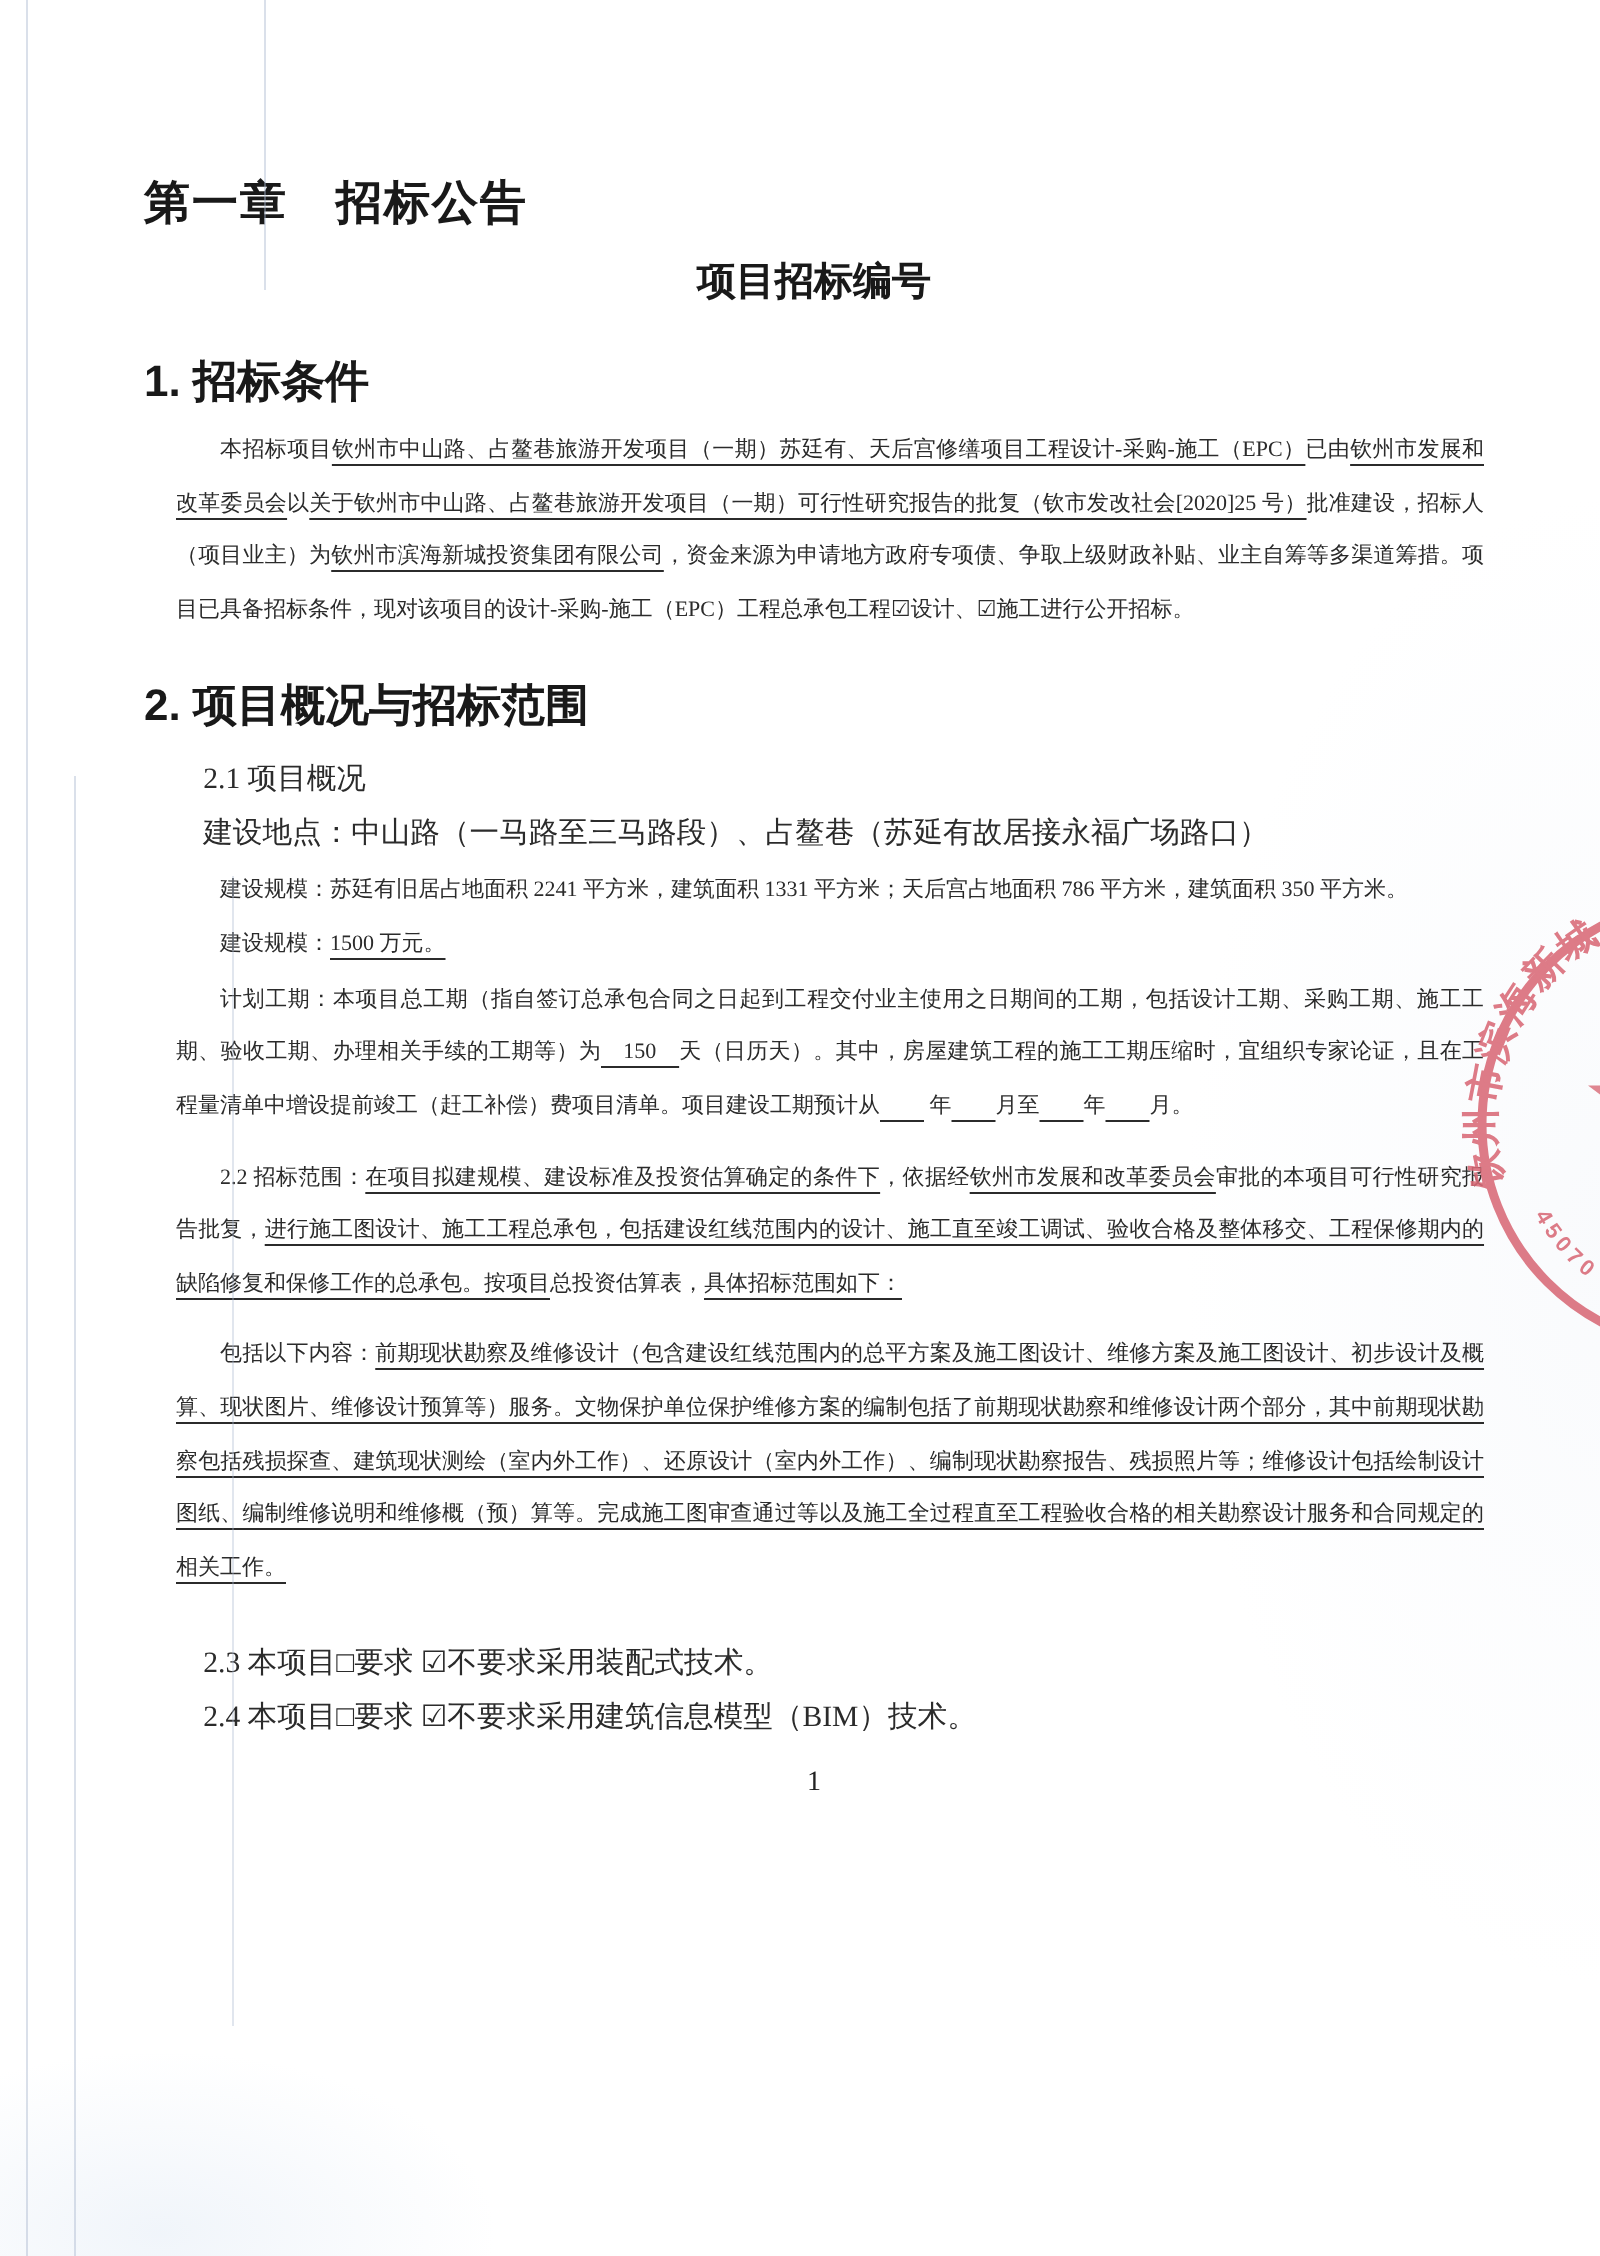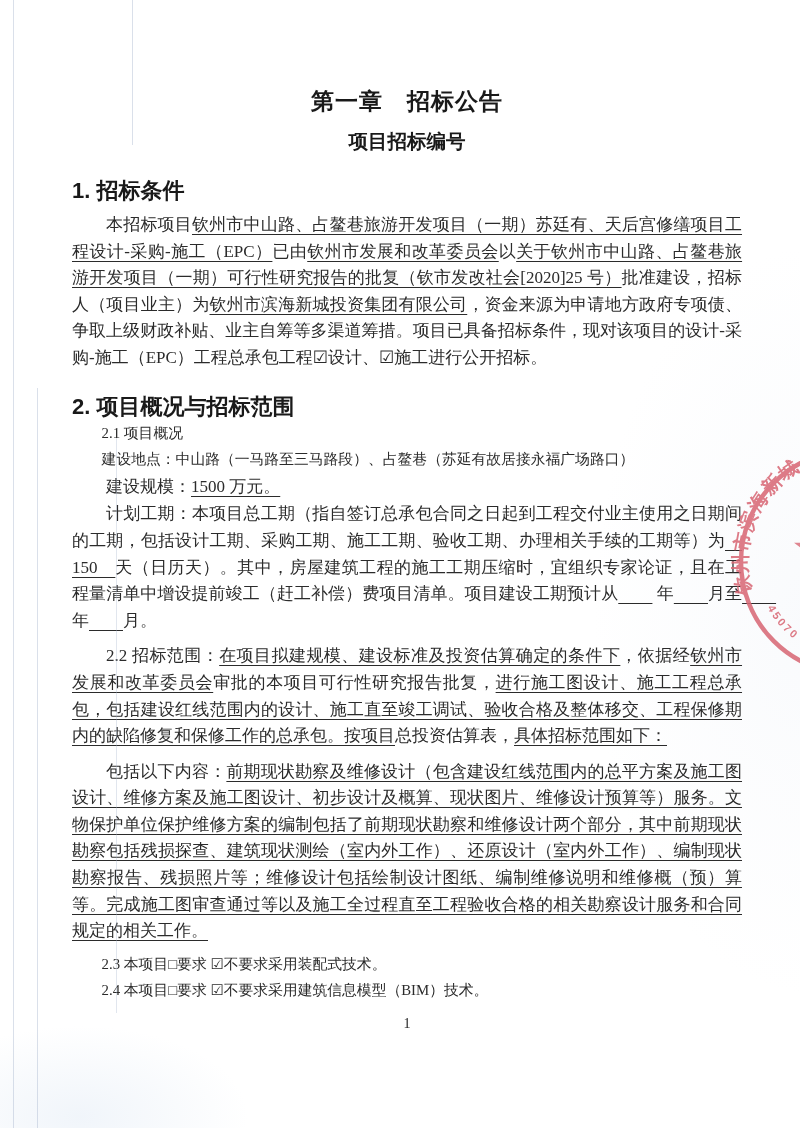--- a/index.html
+++ b/index.html
@@ -19,45 +19,45 @@
     overflow:hidden;
   }
   
   .scanline{position:absolute;width:1px;background:rgba(168,182,206,0.42);pointer-events:none;}
   .sl-a{left:13px;top:0;height:1128px;}
   .sl-b{left:37px;top:388px;height:740px;}
   .sl-c{left:116px;top:438px;height:575px;background:rgba(168,182,206,0.34);}
   .sl-d{left:132px;top:0;height:145px;}
 
   .doc-title{
-    margin:86px 0 0 0;text-align:center;
+    margin:86px 0 0 0;
     font-family:"Liberation Sans","DejaVu Sans",sans-serif;
     font-size:23px;font-weight:700;color:#191919;line-height:30px;letter-spacing:1px;
   }
   .doc-subtitle{
     margin-top:11px;text-align:center;
     font-family:"Liberation Sans","DejaVu Sans",sans-serif;
     font-size:19.5px;font-weight:700;color:#191919;line-height:29px;
   }
   .sec-heading{
     margin:23px 0 0 0;
     font-family:"Liberation Sans","DejaVu Sans",sans-serif;
     font-size:22px;font-weight:700;color:#191919;line-height:24px;
   }
   .para{
-    margin:9px 0 0 0;
-    font-size:17px;line-height:26.6px;
+    margin:9px 0 0 16px;
+    font-size:11px;line-height:26.6px;
     text-align:justify;text-justify:inter-ideograph;
     text-indent:2em;
   }
   .tight{margin-top:1px;}
   .line{
     font-size:14.8px;line-height:26.6px;padding-left:2em;
   }
-  .group-top{margin-top:1px;}
+  .group-top{margin-top:12px;}
   .u{text-decoration:underline;text-underline-offset:3.5px;text-decoration-thickness:1px;}
   .page-number{
     margin-top:12px;text-align:center;font-size:14px;color:#222;
   }
   .stamp{
     position:absolute;right:0;top:438px;width:120px;height:262px;
     pointer-events:none;opacity:0.88;
   }
 </style>
 </head>
@@ -91,27 +91,28 @@
 
   <h2 class="sec-heading">1. 招标条件</h2>
 
   <p class="para"><span>本招标项目</span><span class="u">钦州市中山路、占鳌巷旅游开发项目（一期）苏廷有、天后宫修缮项目工程设计-采购-施工（EPC）</span><span>已由</span><span class="u">钦州市发展和改革委员会</span><span>以</span><span class="u">关于钦州市中山路、占鳌巷旅游开发项目（一期）可行性研究报告的批复（钦市发改社会[2020]25 号）</span><span>批准建设，招标人（项目业主）为</span><span class="u">钦州市滨海新城投资集团有限公司</span><span>，资金来源为申请地方政府专项债、争取上级财政补贴、业主自筹等多渠道筹措。项目已具备招标条件，现对该项目的设计-采购-施工（EPC）工程总承包工程☑设计、☑施工进行公开招标。</span></p>
 
   <h2 class="sec-heading">2. 项目概况与招标范围</h2>
 
   <div class="line group-top">2.1 项目概况</div>
   <div class="line">建设地点：中山路（一马路至三马路段）、占鳌巷（苏延有故居接永福广场路口）</div>
 
+  <p class="para tight">建设规模：苏廷有旧居占地面积 2241 平方米，建筑面积 1331 平方米；天后宫占地面积 786 平方米，建筑面积 350 平方米。</p>
 
   <p class="para tight"><span>建设规模：</span><span class="u">1500 万元。</span></p>
 
   <p class="para tight"><span>计划工期：本项目总工期（指自签订总承包合同之日起到工程交付业主使用之日期间的工期，包括设计工期、采购工期、施工工期、验收工期、办理相关手续的工期等）为</span><span class="u">　150　</span><span>天（日历天）。其中，房屋建筑工程的施工工期压缩时，宜组织专家论证，且在工程量清单中增设提前竣工（赶工补偿）费项目清单。项目建设工期预计从</span><span class="u">　　</span><span> 年</span><span class="u">　　</span><span>月至</span><span class="u">　　</span><span>年</span><span class="u">　　</span><span>月。</span></p>
 
   <p class="para"><span>2.2 招标范围：</span><span class="u">在项目拟建规模、建设标准及投资估算确定的条件下</span><span>，依据经</span><span class="u">钦州市发展和改革委员会</span><span>审批的本项目可行性研究报告批复，</span><span class="u">进行施工图设计、施工工程总承包，包括建设红线范围内的设计、施工直至竣工调试、验收合格及整体移交、工程保修期内的缺陷修复和保修工作的总承包。按项目</span><span>总投资估算表，</span><span class="u">具体招标范围如下：</span></p>
 
   <p class="para"><span>包括以下内容：</span><span class="u">前期现状勘察及维修设计（包含建设红线范围内的总平方案及施工图设计、维修方案及施工图设计、初步设计及概算、现状图片、维修设计预算等）服务。文物保护单位保护维修方案的编制包括了前期现状勘察和维修设计两个部分，其中前期现状勘察包括残损探查、建筑现状测绘（室内外工作）、还原设计（室内外工作）、编制现状勘察报告、残损照片等；维修设计包括绘制设计图纸、编制维修说明和维修概（预）算等。完成施工图审查通过等以及施工全过程直至工程验收合格的相关勘察设计服务和合同规定的相关工作。</span></p>
 
-  <div class="line" style="margin-top:6px;">2.3 本项目□要求 ☑不要求采用装配式技术。</div>
+  <div class="line" style="margin-top:22px;">2.3 本项目□要求 ☑不要求采用装配式技术。</div>
   <div class="line">2.4 本项目□要求 ☑不要求采用建筑信息模型（BIM）技术。</div>
 
   <div class="page-number">1</div>
 
 </div>
 
 </body></html>

